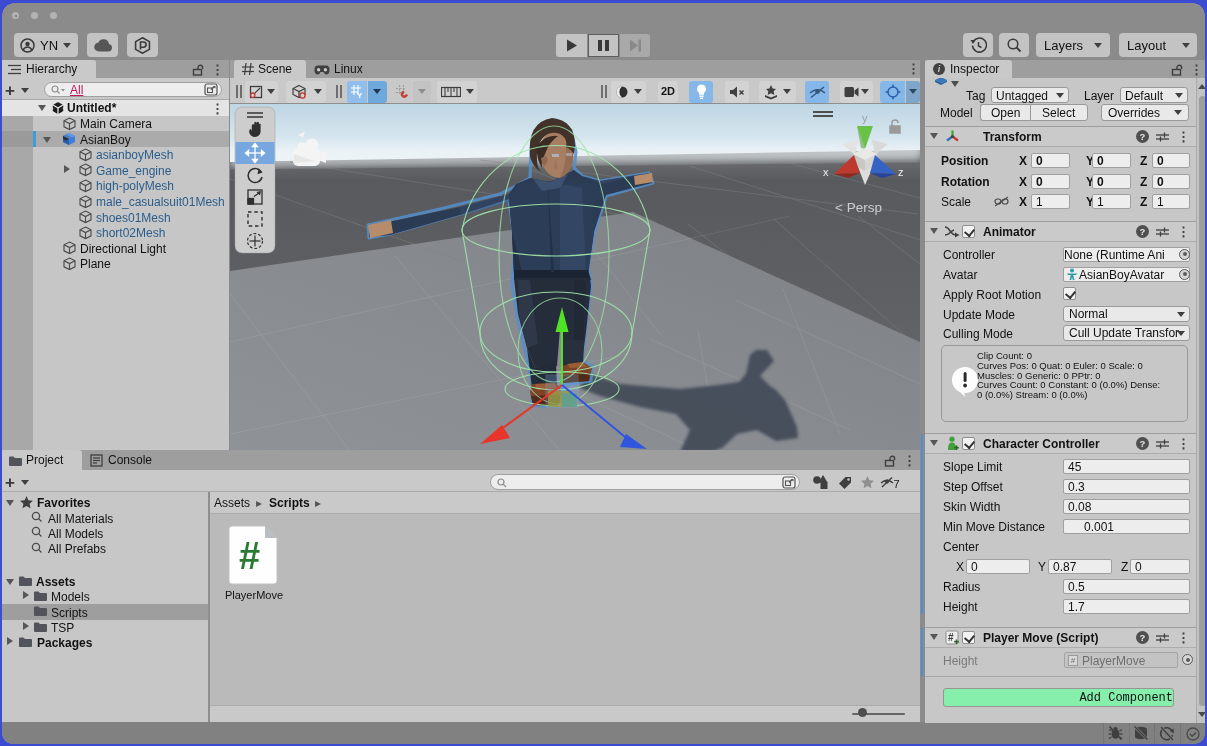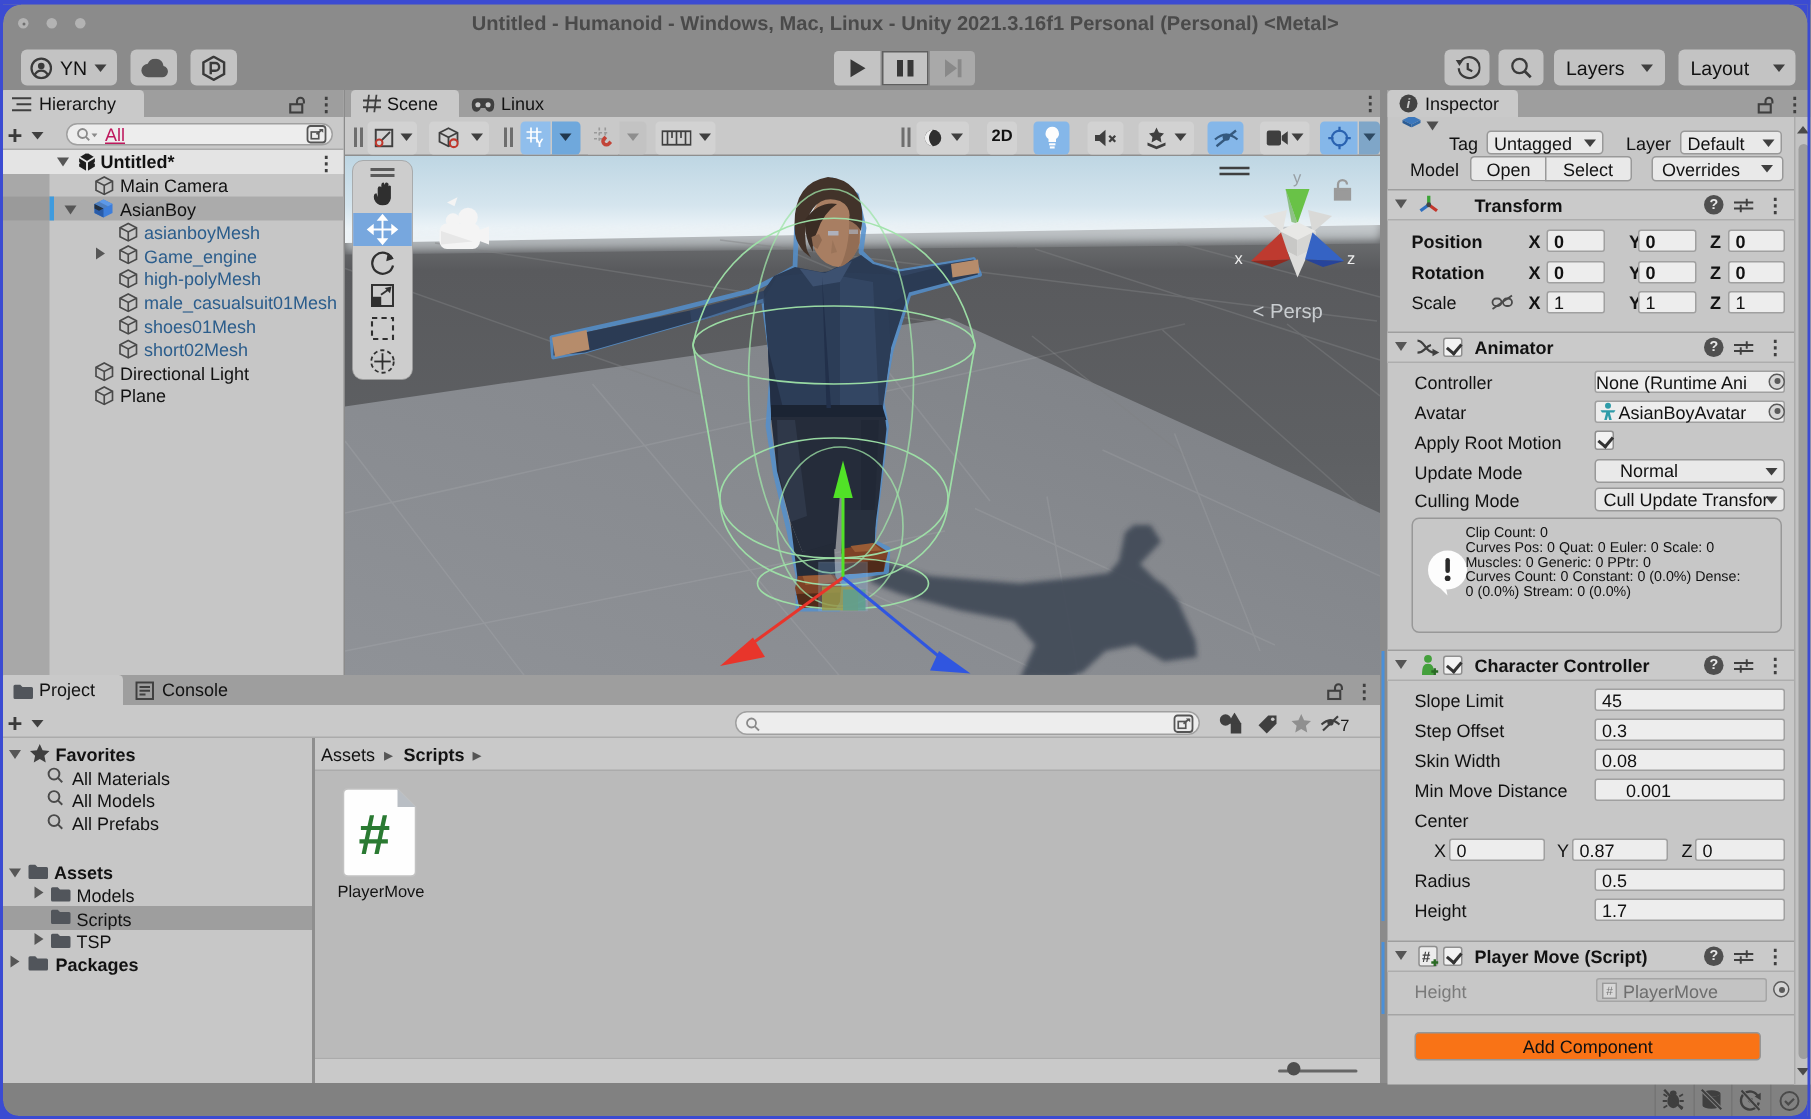--- a/index.html
+++ b/index.html
@@ -26,21 +26,20 @@
 .sbtn { position:absolute; top:21px; height:22px; background:#D2D2D2; border-radius:3px; }
 .vbar { position:absolute; top:25px; width:1.5px; height:13px; background:#6E6E6E; }
 </style></head>
 <body>
 
 <div class="abs" id="titlebar" style="left:0;top:0;width:1207px;height:30px;">
   <div class="abs" style="left:12px;top:12px;width:7px;height:7px;border-radius:50%;background:#B3B3B3;"></div>
   <div class="abs" style="left:14.5px;top:14.5px;width:2.5px;height:2.5px;border-radius:50%;background:#6E6E6E;"></div>
   <div class="abs" style="left:31px;top:12px;width:7px;height:7px;border-radius:50%;background:#B3B3B3;"></div>
   <div class="abs" style="left:50px;top:12px;width:7px;height:7px;border-radius:50%;background:#B3B3B3;"></div>
-  <div class="abs b" style="left:0;top:8px;width:1207px;text-align:center;font-size:13.4px;color:#4A4A4A;">Untitled - Humanoid - Windows, Mac, Linux - Unity 2021.3.16f1 Personal (Personal) &lt;Metal&gt;</div>
 </div>
 
 <div class="abs" id="toolbar" style="left:0;top:30px;width:1025px;height:30px;">
   <div class="abs ibtn" style="left:14px;top:3px;width:64px;height:24px;"></div>
   <svg class="abs" style="left:20px;top:8px;" width="15" height="15" viewBox="0 0 15 15">
       <circle cx="7.5" cy="7.5" r="6.5" fill="none" stroke="#3A3A3A" stroke-width="1.5"></circle>
       <circle cx="7.5" cy="6" r="2.2" fill="#3A3A3A"></circle>
       <path d="M3,12.2 Q4.5,9 7.5,9 Q10.5,9 12,12.2" fill="none" stroke="#3A3A3A" stroke-width="1.5"></path>
     </svg>
   <div class="lbl" style="left:40px;top:8px;font-size:13px;">YN</div>
@@ -826,21 +825,21 @@
       <g fill="#2E9BA8">
         <circle cx="6" cy="2.5" r="2"></circle>
         <path d="M1,5.5 L11,5.5 L10,7 L7.2,7 L8.5,12 L6.8,12 L6,9 L5.2,12 L3.5,12 L4.8,7 L2,7 Z"></path>
       </g>
     </svg>
   <div class="lbl" style="left:154px;top:208px;">AsianBoyAvatar</div>
   <div class="abs objpick" style="left:254px;top:208.5px;"></div>
   <div class="lbl" style="left:18px;top:228px;">Apply Root Motion</div>
   <div class="abs chk" style="left:138px;top:227px;"></div>
   <div class="lbl" style="left:18px;top:248px;">Update Mode</div>
-  <div class="abs drop" style="left:138px;top:246px;width:127px;height:16px;padding-left:11px;"><span style="margin-left:5px;">Normal</span></div>
+  <div class="abs drop" style="left:138px;top:246px;width:127px;height:16px;"><span style="margin-left:5px;">Normal</span></div>
   <div class="abs caret" style="left:252px;top:252px;"></div>
   <div class="lbl" style="left:18px;top:267px;">Culling Mode</div>
   <div class="abs drop" style="left:138px;top:265px;width:127px;height:16px;overflow:hidden;"><span style="margin-left:5px;display:inline-block;width:110px;overflow:hidden;white-space:nowrap;">Cull Update Transfor</span></div>
   <div class="abs caret" style="left:252px;top:271px;"></div>
   <div class="abs" style="left:16px;top:285px;width:247px;height:77px;background:#C7C7C7;border:1px solid #989898;border-radius:5px;"></div>
   <svg class="abs" style="left:24px;top:305px;" width="32" height="34" viewBox="0 0 32 34">
       <circle cx="16" cy="15" r="13" fill="#FDFDFD"></circle>
       <polygon points="8,24 16,32 14,22" fill="#FDFDFD"></polygon>
       <rect x="14.6" y="7" width="3" height="10" rx="1.5" fill="#2A2A2A"></rect>
       <circle cx="16.1" cy="20.5" r="1.9" fill="#2A2A2A"></circle>
@@ -913,21 +912,21 @@
       </g>
     </svg>
   <div class="abs dots3" style="left:252px;top:570px;">⋮</div>
   <div class="lbl" style="left:18px;top:594px;color:#7A7A7A;">Height</div>
   <div class="abs" style="left:139px;top:592px;width:114px;height:16px;background:#C3C3C3;border:1px solid #A5A5A5;border-radius:2px;"></div>
   <div class="abs" style="left:143px;top:595px;width:10px;height:11px;background:#D8D8D8;border:1px solid #9A9A9A;font-size:8px;color:#777;text-align:center;line-height:10px;">#</div>
   <div class="lbl" style="left:157px;top:594px;color:#6E6E6E;">PlayerMove</div>
   <div class="abs objpick" style="left:257px;top:594px;"></div>
   <div class="abs" style="left:0;top:616px;width:271px;height:1px;background:#A5A5A5;"></div>
 
-  <div class="abs" style="left:18px;top:628px;width:231px;height:19px;background:#f97316;border:1px solid #969696;border-radius:3px;text-align:center;font-size:12px;color:#111;line-height:18px;">Add Component</div>
+  <div class="abs" style="left:18px;top:628px;width:231px;height:19px;background:#86efac;border:1px solid #969696;border-radius:3px;text-align:right;font-size:12px;color:#111;line-height:18px;font-family:Liberation Mono, monospace;">Add Component</div>
 </div>
 
 <div class="abs" style="left:920.5px;top:434px;width:2.5px;height:180px;background:#4A90D9;"></div>
 <div class="abs" style="left:920.5px;top:628px;width:2.5px;height:48px;background:#4A90D9;"></div>
 
 <div class="abs" style="left:0;top:0;width:1207px;height:3px;background:#3B4BD2;"></div>
 <div class="abs" style="left:0;top:744px;width:1207px;height:2px;background:#3B4BD2;"></div>
 <div class="abs" style="left:0;top:0;width:2px;height:746px;background:#3B4BD2;"></div>
 <div class="abs" style="left:1205px;top:0;width:2px;height:746px;background:#3B4BD2;"></div>
 <div class="abs" style="left:2px;top:3px;width:12px;height:12px;background:radial-gradient(circle at 12px 12px, transparent 11.5px, #3B4BD2 12px);"></div>

